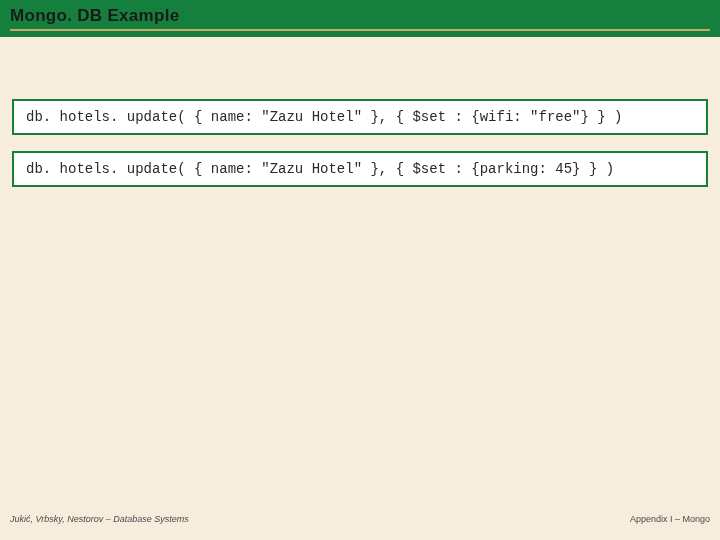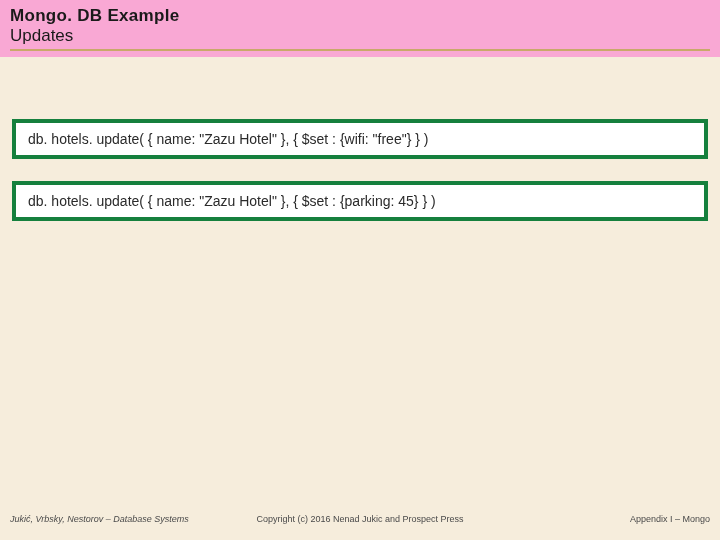--- a/index.html
+++ b/index.html
@@ -9,21 +9,21 @@
     }
     body {
       width: 720px;
       height: 540px;
       background: #f6eddc;
       font-family: Arial, sans-serif;
       position: relative;
       overflow: hidden;
     }
     .header {
-      background: #f9a8d4;
+      background: #15803d;
       padding: 6px 10px 6px 10px;
       border-bottom: 2px solid #f6eddc;
     }
     .title-line1 {
       font-size: 17px;
       font-weight: bold;
       color: #1a1a1a;
       letter-spacing: 0.3px;
     }
     .title-line2 {
@@ -34,24 +34,24 @@
     .header-divider {
       height: 2px;
       background: #c9a86a;
       margin-top: 3px;
     }
     .content {
       padding: 60px 12px 0 12px;
     }
     .code-box {
       background: #ffffff;
-      border: 4px solid #15803d;
+      border: 2px solid #15803d;
       padding: 8px 12px;
-      margin-bottom: 22px;
-      font-family: Liberation Sans, sans-serif;
+      margin-bottom: 16px;
+      font-family: Liberation Mono, monospace;
       font-size: 14px;
       color: #2a2a2a;
       white-space: nowrap;
       display: inline-block;
       min-width: 696px;
     }
     .footer {
       position: absolute;
       bottom: 16px;
       left: 0;
@@ -74,26 +74,24 @@
     }
     .footer-right {
       text-align: right;
     }
   </style>
 </head>
 <body>
 
 <div class="header">
   <div class="title-line1">Mongo. DB Example</div>
-  <div class="title-line2">Updates</div>
   <div class="header-divider"></div>
 </div>
 
 <div class="content">
   <div class="code-box">db. hotels. update( { name: "Zazu Hotel" }, { $set : {wifi: "free"} } )</div>
   <div class="code-box">db. hotels. update( { name: "Zazu Hotel" }, { $set : {parking: 45} } )</div>
 </div>
 
 <div class="footer">
   <span class="footer-left">Jukić, Vrbsky, Nestorov – Database Systems</span>
-  <span class="footer-center">Copyright (c) 2016 Nenad Jukic and Prospect Press</span>
   <span class="footer-right">Appendix I – Mongo</span>
 </div>
 
 </body></html>

